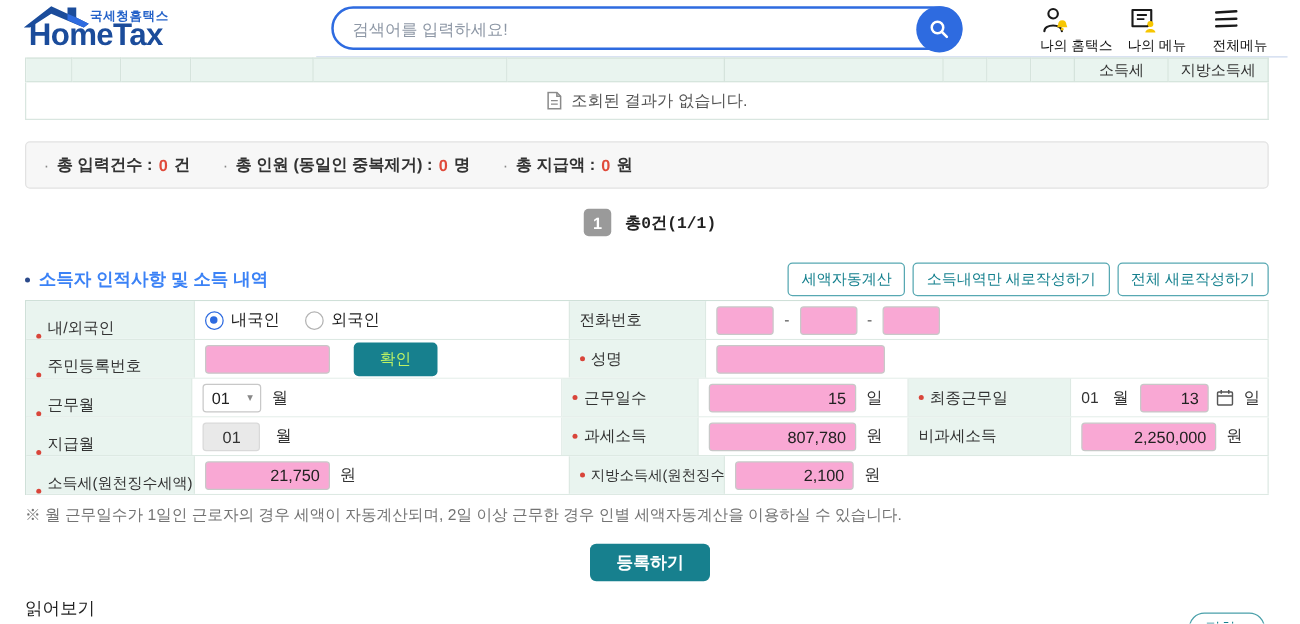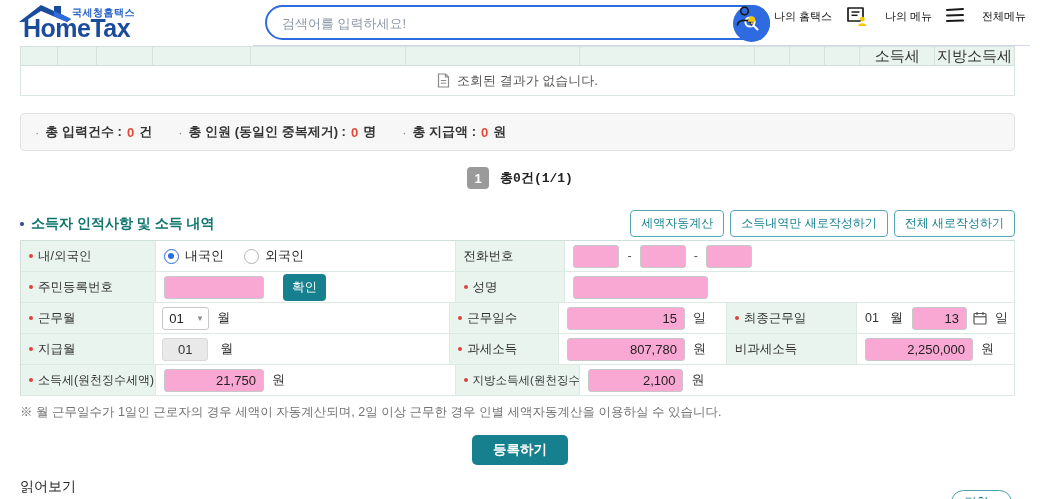--- a/index.html
+++ b/index.html
@@ -13,69 +13,69 @@
   .logo-top { position:absolute; left:56px; top:4px; font-size:10px; font-weight:bold; color:#2563c9; letter-spacing:.5px; white-space:nowrap; }
   .logo-main { position:absolute; left:7px; top:12px; font-size:25px; font-weight:800; color:#1b4c9b; letter-spacing:-.5px; }
   .logo-roof { position:absolute; left:2px; top:1px; }
 
   .search { position:absolute; left:265px; top:5px; width:505px; height:35px; border:2px solid #2e6be0; border-radius:18px; background:#fff; }
   .search input { position:absolute; left:15px; top:3px; width:430px; height:26px; border:none; outline:none; font-size:13px; color:#6d28d9; font-family:inherit; }
   .search input::placeholder { color:#8d97a5; }
   .search-btn { position:absolute; right:-2px; top:-2px; width:37px; height:37px; border-radius:50%; background:#2e6be0; border:none; display:flex; align-items:center; justify-content:center; cursor:pointer; }
 
   .h-menus { position:absolute; right:14px; top:4px; display:flex; gap:12px; }
-  .h-menu { display:flex; flex-direction:row; align-items:center; gap:16px; min-width:56px; cursor:pointer; }
+  .h-menu { display:flex; flex-direction:column; gap:1px; min-width:56px; cursor:pointer; }
   .h-menu-icon { height:24px; display:flex; align-items:flex-end; }
   .h-menu-label { font-size:11px; color:#111; white-space:nowrap; }
 
   
   .blue-strip { position:absolute; left:253px; top:41px; width:777px; height:5px; background:#ccd8ee; }
 
   .grid-head { position:absolute; left:20px; top:46px; width:995px; height:20px; display:flex; border-left:1px solid #d5e3dc; }
-  .gh-cell { height:100%; background:#e9f4ef; border-right:1px solid #d5e3dc; border-top:1px solid #d5e3dc; border-bottom:1px solid #cfe0d8; display:flex; align-items:center; justify-content:center; font-size:15px; color:#333; white-space:nowrap; overflow:hidden; }
+  .gh-cell { height:100%; background:#e9f4ef; border-right:1px solid #d5e3dc; border-top:1px solid #d5e3dc; border-bottom:1px solid #cfe0d8; display:flex; align-items:center; justify-content:center; font-size:12px; color:#333; white-space:nowrap; overflow:hidden; }
 
   .grid-empty { position:absolute; left:20px; top:66px; width:995px; height:30px; background:#fff; border:1px solid #d9e6e0; border-top:none; display:flex; align-items:center; justify-content:center; gap:7px; font-size:13px; color:#555; }
 
   
   .summary { position:absolute; left:20px; top:113px; width:995px; height:38px; background:#f7f7f7; border:1px solid #e2e2e2; border-radius:4px; display:flex; align-items:center; padding:0 14px; gap:26px; font-size:13px; font-weight:bold; color:#333; }
   .sum-item { display:flex; align-items:center; }
   .sum-bullet { color:#888; font-weight:normal; margin-right:6px; }
   .sum-val { color:#e04a3a; margin:0 5px; }
 
   
   .pagination { position:absolute; left:0; top:167px; width:100%; display:flex; justify-content:center; align-items:center; gap:11px; }
   .page-box { width:22px; height:22px; background:#9a9a9a; border-radius:4px; color:#fff; font-size:13px; font-weight:bold; display:flex; align-items:center; justify-content:center; cursor:pointer; }
   .page-total { font-size:13px; color:#222; font-weight:600;font-family:Liberation Mono, monospace; }
 
   
   .section { position:absolute; left:20px; top:210px; width:995px; display:flex; justify-content:space-between; align-items:center; }
-  .sec-title { font-size:14px; font-weight:bold; color:#0f766e; display:flex; align-items:center; gap:7px; }
+  .sec-title { font-size:14px; font-weight:bold; color:#3b82f6; display:flex; align-items:center; gap:7px; }
   .sec-dot { width:4px; height:4px; border-radius:50%; background:#2b4a8b; flex:none; }
   .sec-btns { display:flex; gap:6px; }
   .sec-btn { background:#fff; border:1px solid #57a8b2; color:#15808e; font-size:12px; padding:4px 10px; border-radius:4px; font-family:inherit; cursor:pointer; white-space:nowrap; }
 
   
   .ftable { position:absolute; left:20px; top:240px; width:995px; border-top:1px solid #cfe0d8; border-left:1px solid #cfe0d8; font-size:12.5px; color:#333; }
   .frow { display:flex; height:31px; border-bottom:1px solid #dde9e3; }
   .fcell { border-right:1px solid #dde9e3; display:flex; align-items:center; padding:0 8px; background:#fff; overflow:hidden; white-space:nowrap; }
   .fcell.lbl { background:#e9f4ef; gap:5px; }
   .req { width:4px; height:4px; border-radius:50%; background:#d9453a; flex:none; }
-  .w-l1 { width:135px; } .w-v1 { width:300px; }
+  .w-l1 { width:135px;align-items:flex-end; } .w-v1 { width:300px; }
   .w-l2 { width:110px; } .w-v2 { width:170px; }
   .w-l3 { width:132px; } .w-v3 { width:160px; }
   .w-vr { width:450px; }
   .w-l2b { width:125px; } .w-vr5 { width:435px; }
 
   .inp { height:23px; border:1px solid #c8c8c8; border-radius:3px; font-size:13px; padding:0 7px; font-family:inherit; color:#222; background:#f9a8d4; }
   .inp.num { text-align:right; }
   .dis-box { width:46px; height:23px; background:#e9e9e9; border:1px solid #d9d9d9; border-radius:3px; display:flex; align-items:center; justify-content:center; font-size:13px; color:#333; }
   .unit { margin-left:8px; color:#333; font-size:13px; }
   .sel { width:47px; height:23px; border:1px solid #c8c8c8; border-radius:3px; display:flex; align-items:center; justify-content:space-between; padding:0 6px; font-size:13px; color:#222; background:#fff; cursor:pointer; }
   .sel-arrow { font-size:9px; color:#888; }
-  .btn-confirm { background:#17808e; color:#ffffff; border:none; border-radius:4px; font-size:12.5px; padding:5px 9px; margin-left:19px; font-family:inherit; cursor:pointer; }
+  .btn-confirm { background:#17808e; color:#bef264; border:none; border-radius:4px; font-size:12.5px; padding:5px 21px; margin-left:19px; font-family:inherit; cursor:pointer; }
 
   .radio-item { display:flex; align-items:center; gap:6px; margin-right:20px; font-size:13px; color:#222; cursor:pointer; }
   .radio { width:15px; height:15px; border-radius:50%; border:1px solid #b3b3b3; background:#fff; position:relative; flex:none; }
   .radio.on { border:1.5px solid #2e6be0; }
   .radio.on::after { content:""; position:absolute; left:3px; top:3px; width:6.5px; height:6.5px; border-radius:50%; background:#2e6be0; }
   .dash { margin:0 8px; color:#555; }
   .cal-icon { margin-left:6px; display:flex; align-items:center; cursor:pointer; }
 
   .note { position:absolute; left:20px; top:404px; font-size:12.5px; color:#737373; }
   .submit { position:absolute; top:435px; left:50%; transform:translateX(-50%); background:#17808e; color:#fff; border:none; border-radius:5px; font-size:13.5px; font-weight:bold; padding:6px 21px; font-family:inherit; cursor:pointer; }

